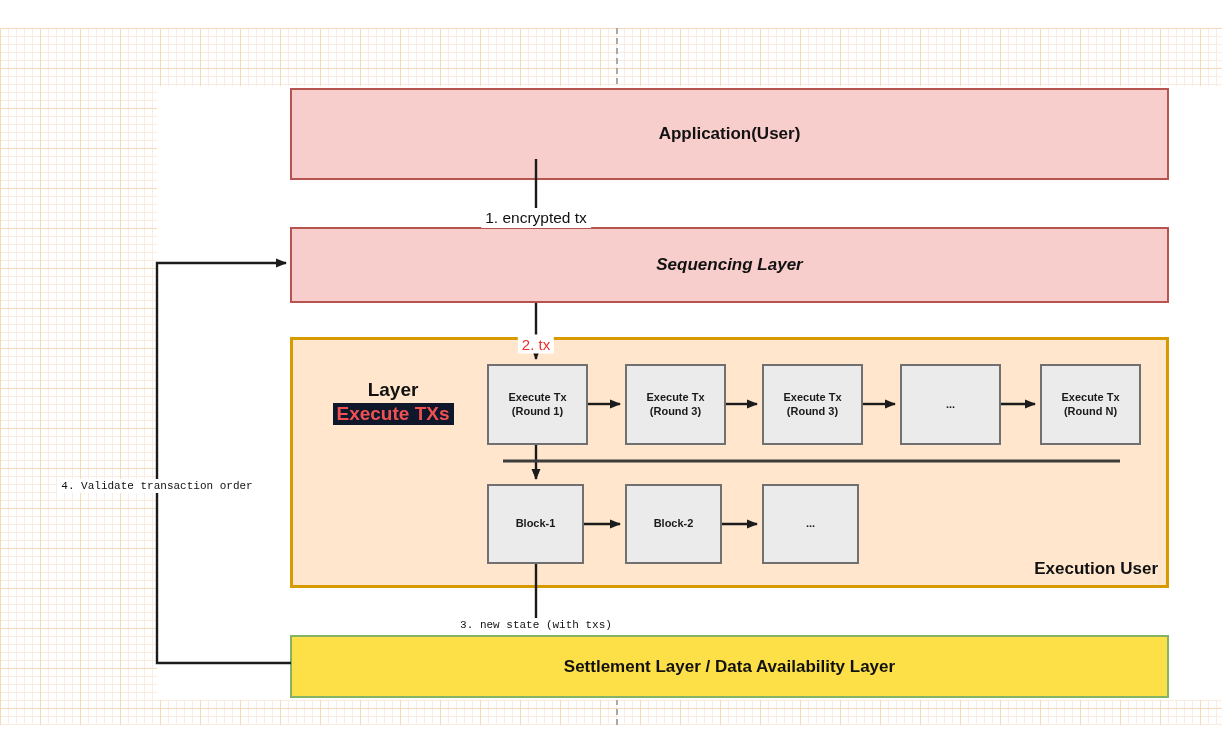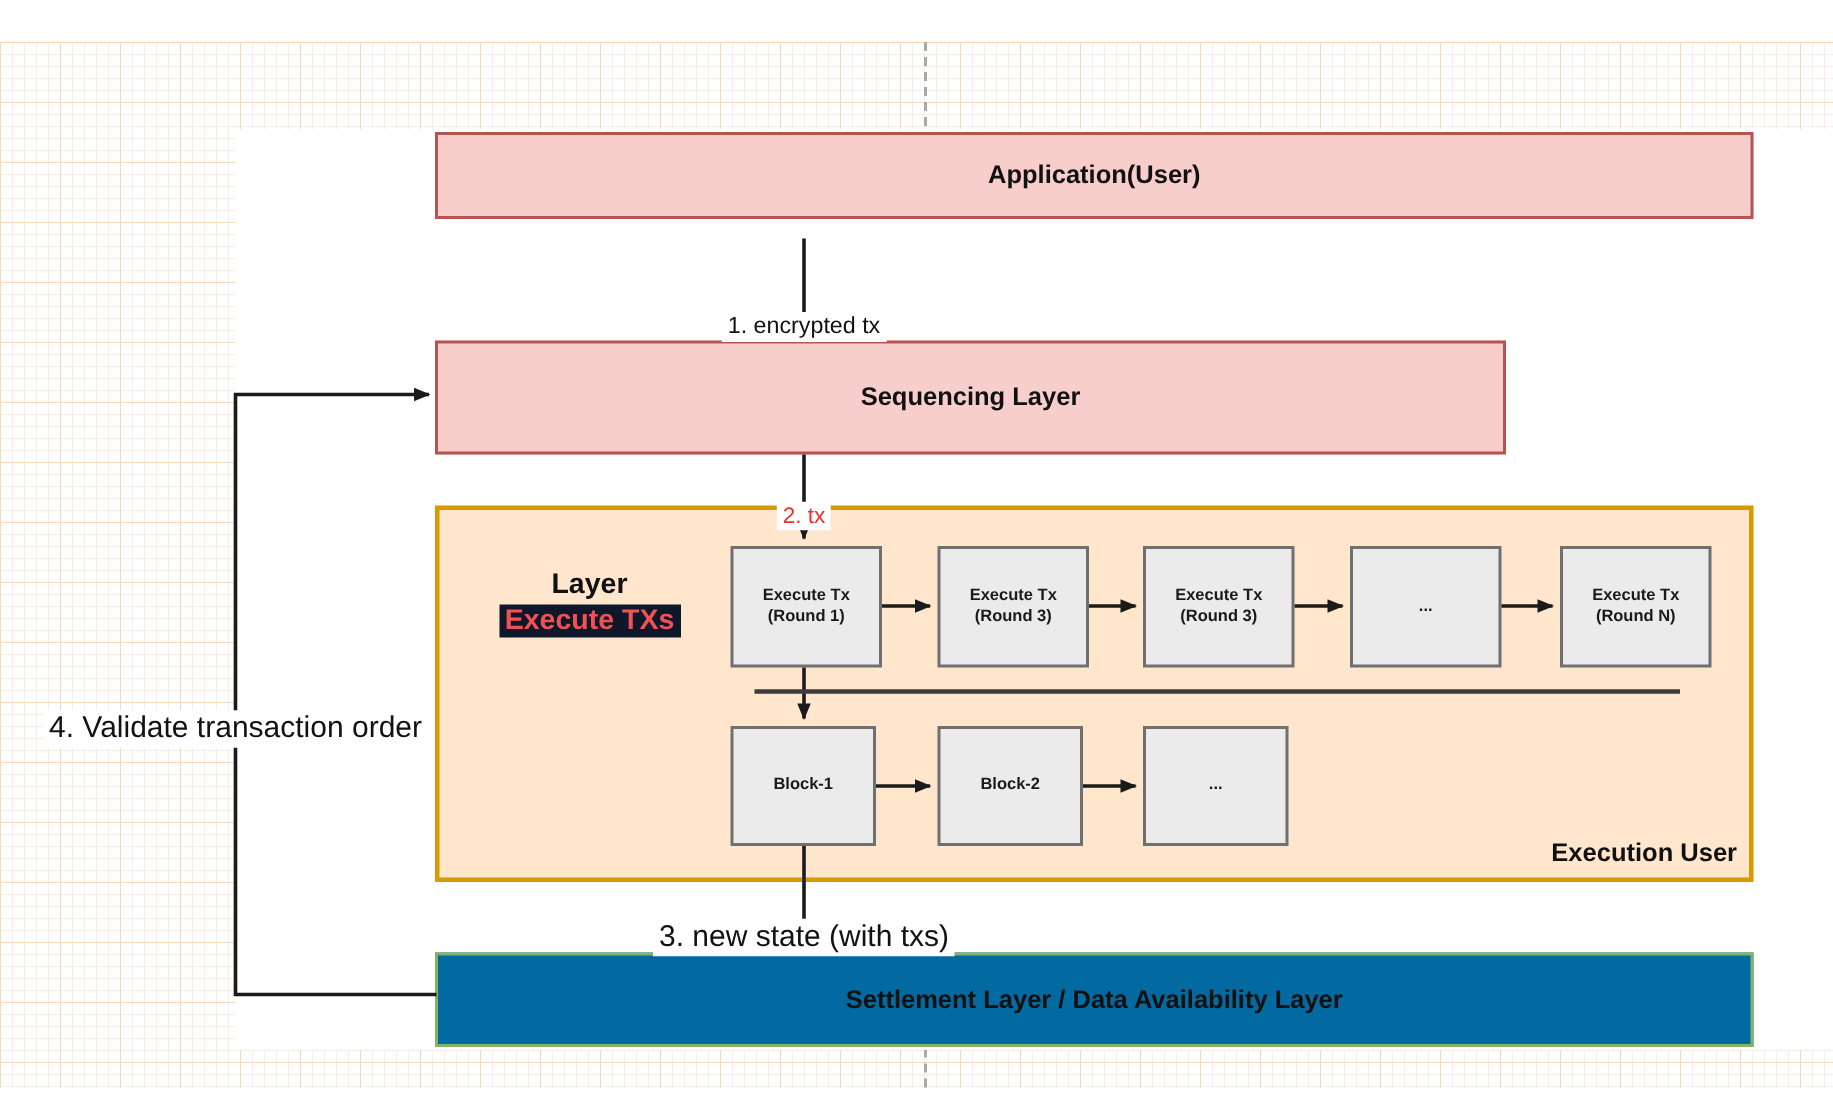--- a/index.html
+++ b/index.html
@@ -19,24 +19,24 @@
   }
   .page-divider{
     position:absolute;left:616px;top:28px;height:697px;width:0;z-index:1;
     border-left:2px dashed #a9a9a9;
   }
   
   .sheet{position:absolute;left:157px;top:86px;width:1065px;height:614px;background:#ffffff;z-index:2;}
 
   .box{position:absolute;box-sizing:border-box;display:flex;align-items:center;justify-content:center;z-index:3;}
   .layer{border:2.5px solid #b85450;background:#f8cecc;font-weight:bold;font-size:17px;color:#111;}
-  .app{left:290px;top:88px;width:879px;height:58px;}
-  .seq{left:290px;top:227px;width:714px;height:76px;}
+  .app{left:290px;top:88px;width:879px;height:92px;}
+  .seq{left:290px;top:227px;width:879px;height:76px;font-style:italic;}
   .exec{left:290px;top:337px;width:879px;height:251px;border:3px solid #d79b00;background:#ffe6cc;z-index:3;position:absolute;box-sizing:border-box;}
-  .settle{left:290px;top:635px;width:879px;height:63px;border:2.5px solid #82b366;background:#0369a1;font-weight:bold;font-size:17px;color:#111;}
+  .settle{left:290px;top:635px;width:879px;height:63px;border:2.5px solid #82b366;background:#fde047;font-weight:bold;font-size:17px;color:#111;}
 
   .node{
     background:#ebebeb;border:2px solid #707070;z-index:3;
     font-weight:bold;font-size:11px;line-height:13.5px;color:#1a1a1a;text-align:center;
     flex-direction:column;
   }
   .r1{top:364px;height:81px;width:101px;}
   .r2{top:484px;height:80px;width:97px;}
 
   .rollup{position:absolute;left:313px;top:379px;width:160px;text-align:center;z-index:4;}
@@ -45,21 +45,21 @@
   .exec-corner{position:absolute;right:8px;bottom:6px;font-size:17px;font-weight:bold;color:#111;z-index:4;}
 
   svg.wires{position:absolute;left:0;top:0;z-index:5;pointer-events:none;}
 
   .elabel{
     position:absolute;z-index:6;transform:translate(-50%,-50%);
     background:#ffffff;padding:1px 4px;white-space:nowrap;
     font-size:15.5px;color:#111;margin-top:24px;
   }
   .elabel.red{color:#e8312e;font-weight:normal;font-size:15px;}
-  .elabel.big{font-size:20px;}
+  .elabel.big{font-size:11px;font-family:Liberation Mono, monospace;}
 </style>
 </head>
 <body>
 
 <div class="canvas">
 
   <div class="grid"></div>
   <div class="page-divider"></div>
   <div class="sheet"></div>
 

